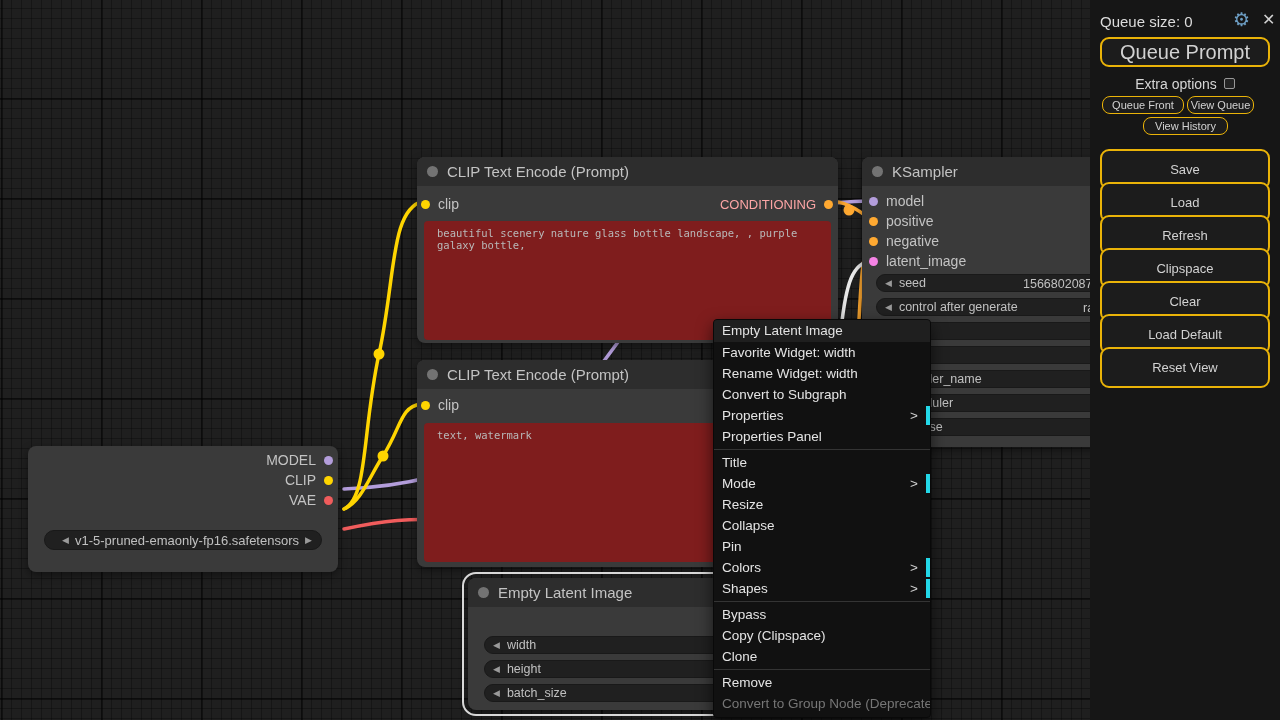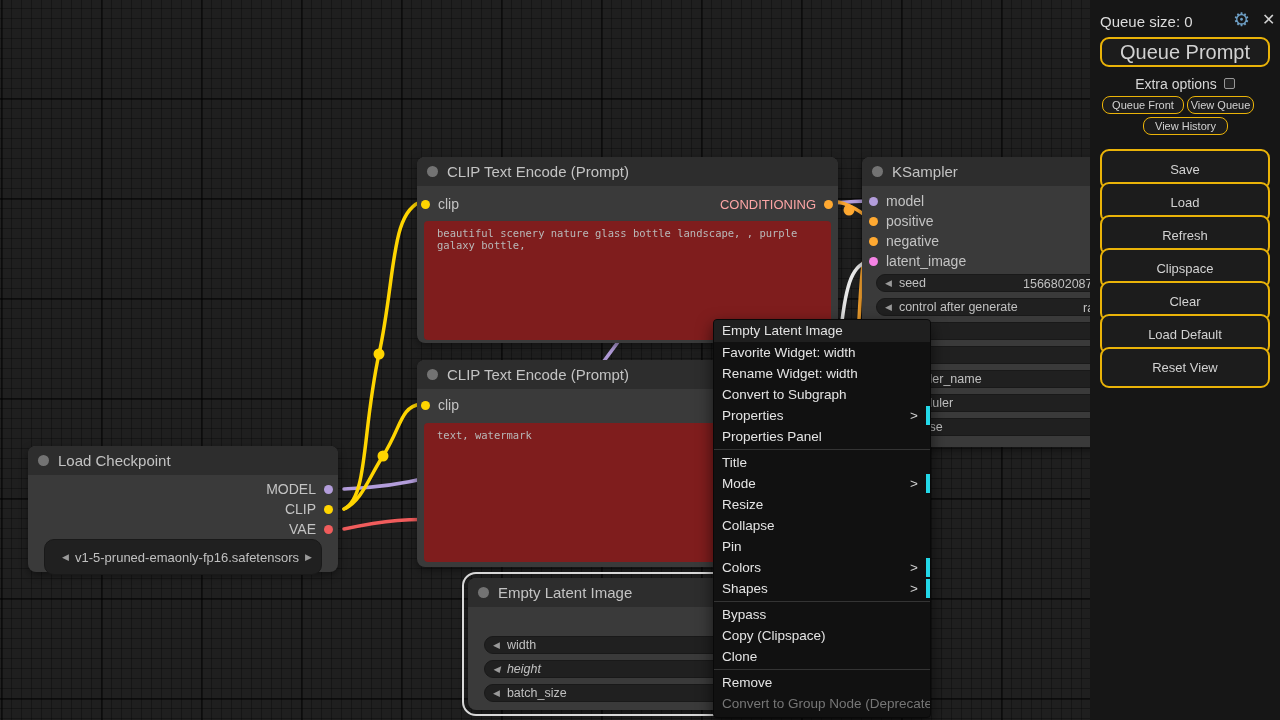--- a/index.html
+++ b/index.html
@@ -193,53 +193,49 @@
       <span>CLIP Text Encode (Prompt)</span>
     </div>
     <div class="slot-row slot-in" style="margin-top:6px;">
       <span class="dot dot-clip"></span>
       <span>clip</span>
     </div>
     <div class="prompt-box" style="top:63px; height:139px;">text, watermark</div>
   </div>
 
   <div class="node" style="left:28px; top:446px; width:310px; height:126px;">
-    <div class="node-title">
-      <span class="title-dot"></span>
-      <span>Load Checkpoint</span>
-    </div>
     <div class="slot-row slot-out" style="margin-top:4px;">
       <span>MODEL</span>
       <span class="dot dot-model"></span>
     </div>
     <div class="slot-row slot-out">
       <span>CLIP</span>
       <span class="dot dot-clip"></span>
     </div>
     <div class="slot-row slot-out">
       <span>VAE</span>
       <span class="dot dot-vae"></span>
     </div>
-    <div class="widget centered" style="left:16px; right:16px; top:93px; height:36px; border-radius:10px;">
+    <div class="widget centered" style="left:16px; right:16px; top:84px; height:20px; border-radius:10px;">
       <span class="arrow-l"></span>
       <span class="wlabel" style="font-size:13px;">v1-5-pruned-emaonly-fp16.safetensors</span>
       <span class="arrow-r"></span>
     </div>
   </div>
 
   <div class="node selected" style="left:468px; top:578px; width:327px; height:132px;">
     <div class="node-title">
       <span class="title-dot"></span>
       <span>Empty Latent Image</span>
     </div>
     <div class="widget" style="left:16px; right:14px; top:58px;">
       <span class="arrow-l"></span>
       <span class="wlabel">width</span>
     </div>
-    <div class="widget" style="left:16px; right:14px; top:82px;font-style:italic;">
+    <div class="widget" style="left:16px; right:14px; top:82px;">
       <span class="arrow-l"></span>
       <span class="wlabel">height</span>
     </div>
     <div class="widget" style="left:16px; right:14px; top:106px;">
       <span class="arrow-l"></span>
       <span class="wlabel">batch_size</span>
     </div>
   </div>
 
   <div id="ctx-menu">

